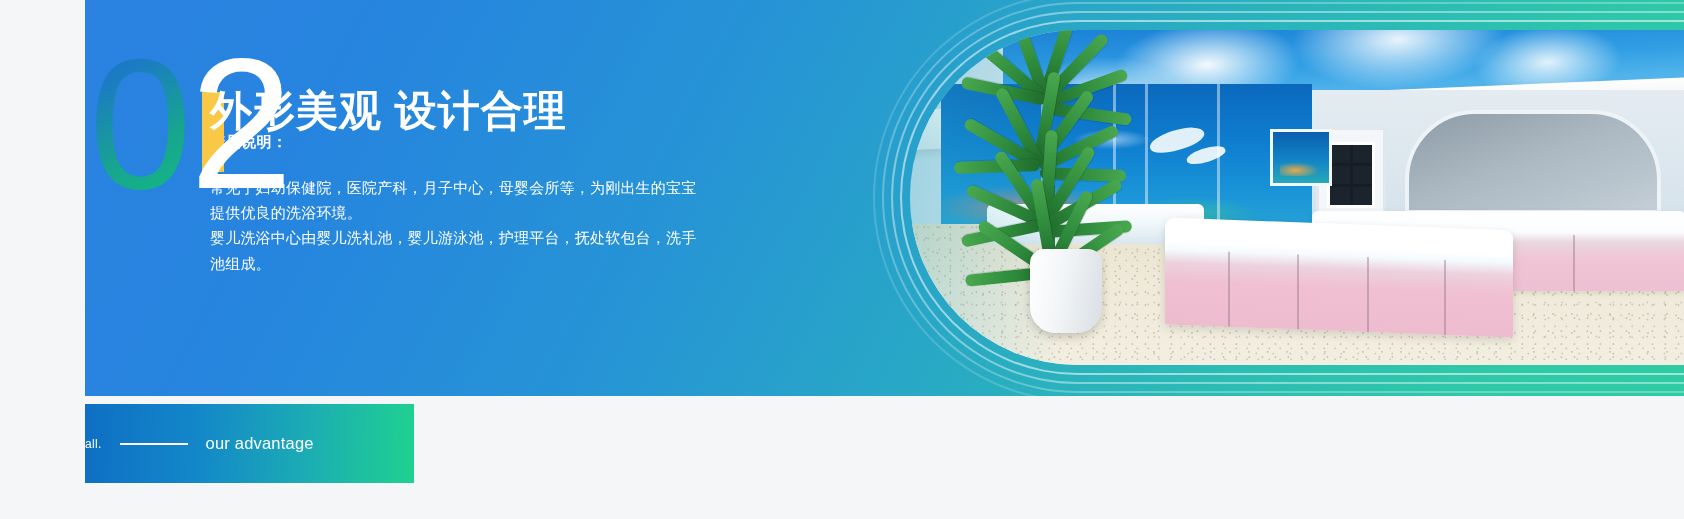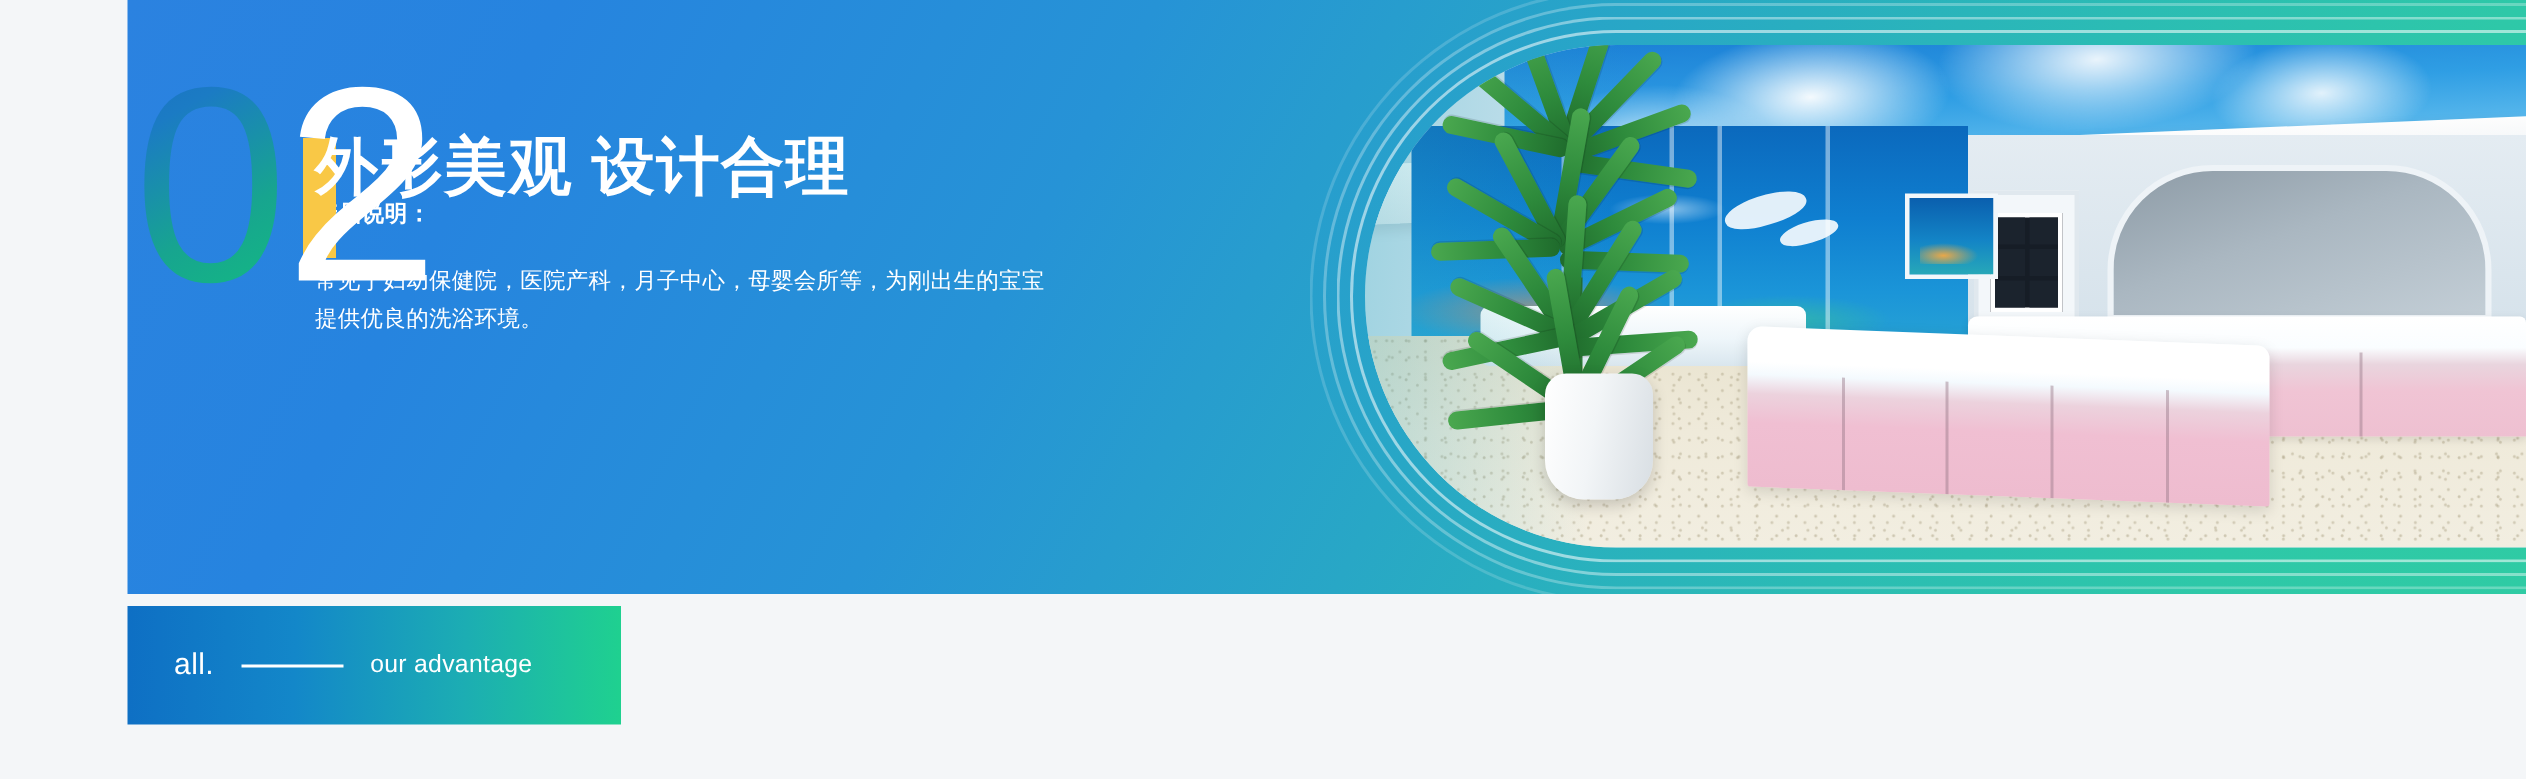--- a/index.html
+++ b/index.html
@@ -331,23 +331,22 @@
     top: 404px;
     width: 329px;
     height: 79px;
     background: linear-gradient(92deg, #0e6fc4 0%, #1387c9 34%, #1cadb3 68%, #1fd18f 100%);
     display: flex;
     align-items: center;
     z-index: 7;
   }
   .adv-all {
     color: #ffffff;
-    font-size: 20px;
+    font-size: 12px;
     letter-spacing: 0.3px;
-    margin-left: 31px;
   }
   .adv-line {
     width: 68px;
     height: 2px;
     background: #ffffff;
     margin: 0 18px 0 18px;
   }
   .adv-text {
     color: #ffffff;
     font-size: 16.5px;
@@ -454,20 +453,21 @@
     <div class="textblock">
       <div class="title-row">
         <div class="accent-bar"></div>
         <div class="title">外形美观 设计合理</div>
       </div>
 
       <div class="desc-label">产品说明：</div>
 
       <div class="desc-body">
         <p>常见于妇幼保健院，医院产科，月子中心，母婴会所等，为刚出生的宝宝提供优良的洗浴环境。</p>
+        <p>婴儿洗浴中心由婴儿洗礼池，婴儿游泳池，护理平台，抚处软包台，洗手池组成。</p>
       </div>
     </div>
   </div>
 
   <div class="advantage-bar">
     <span class="adv-all">all.</span>
     <span class="adv-line"></span>
     <span class="adv-text">our advantage</span>
   </div>
 

